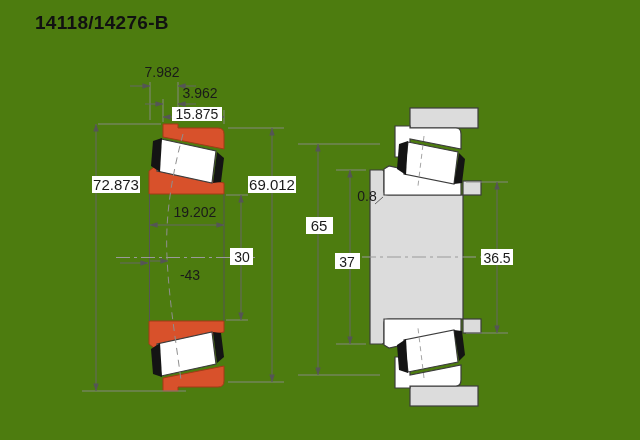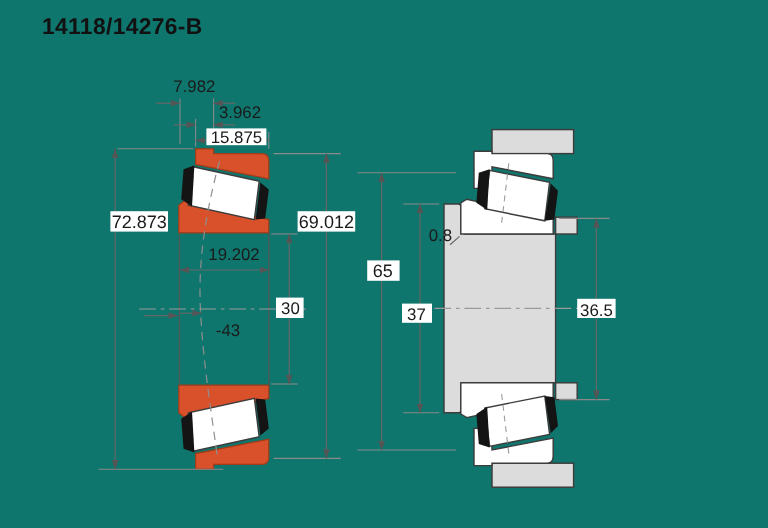--- a/index.html
+++ b/index.html
@@ -1,16 +1,16 @@
 <!DOCTYPE html>
 <html><head>
 <meta charset="utf-8">
 <style>
   html,body{margin:0;padding:0;background:#ffffff;}
-  #stage{position:relative;width:640px;height:440px;background:#0f766e;overflow:hidden;
+  #stage{position:relative;width:640px;height:440px;background:#4d7c0f;overflow:hidden;
          font-family:"Liberation Sans", sans-serif;}
   #title{position:absolute;left:35px;top:12px;font-size:19px;font-weight:bold;
          color:#111;letter-spacing:.3px;}
   svg{position:absolute;left:0;top:0;}
   .bearing{fill:#d8512b;stroke:#a23b17;stroke-width:1;}
   .steel{fill:#dcdcdc;stroke:#3c3c3c;stroke-width:1.2;}
   .ring{fill:#ffffff;stroke:#3c3c3c;stroke-width:1.2;}
   .cage{fill:#141414;stroke:none;}
   .dim{stroke:#666;stroke-width:1;fill:none;}
   .ext{stroke:#8a8a8a;stroke-width:0.9;fill:none;}

